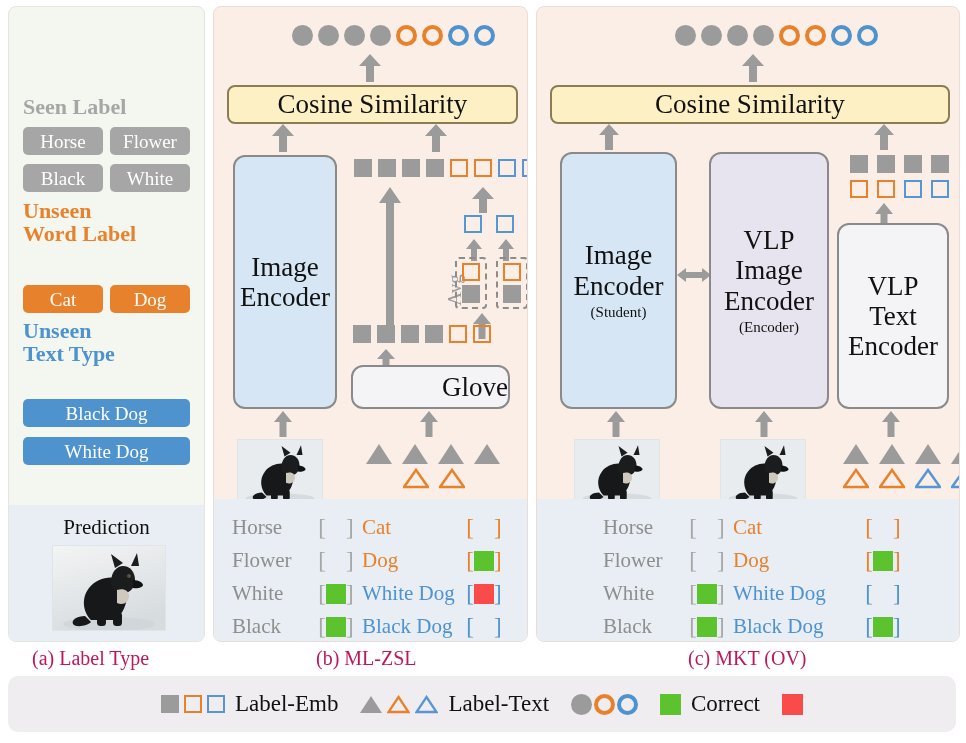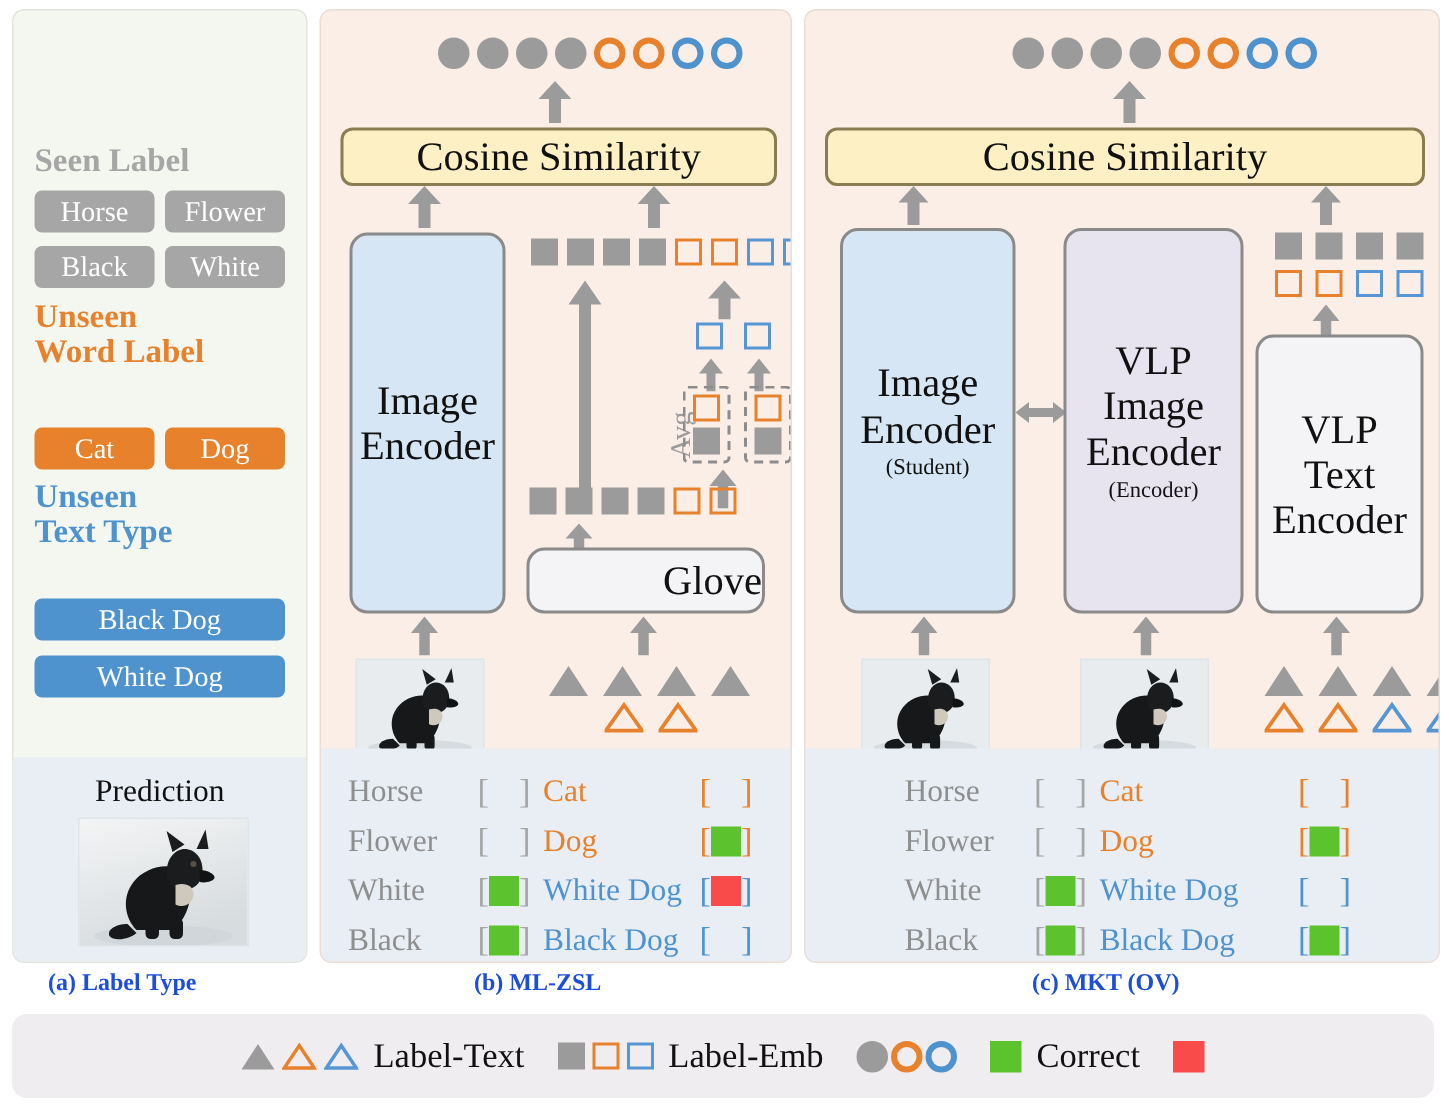--- a/index.html
+++ b/index.html
@@ -89,21 +89,21 @@
   .resrow{display:flex;align-items:center;height:33px;}
   .resname{color:#8e8e8e;text-align:left;}
   .brk{display:flex;align-items:center;justify-content:center;}
   .brkchar{font-size:23px;}
   .mark{width:20px;height:20px;display:inline-block;}
   .mark.green{background:#5cc32f;}
   .mark.red{background:#fa4b4b;}
   .mark.none{background:transparent;}
 
   
-  .caption{position:absolute;font-weight:bold;font-size:16px;color:#1d4ed8;}
+  .caption{position:absolute;font-weight:normal;font-size:20px;color:#be185d;}
 
   
   .legend{
     position:absolute;left:8px;top:676px;width:948px;height:56px;
     background:#f0edf1;border-radius:10px;
     display:flex;align-items:center;justify-content:center;
     font-size:23px;color:#111;
   }
   .legend-item{display:flex;align-items:center;gap:7px;margin:0 11px;}
   .legend-item .glyphs{display:flex;align-items:center;gap:5px;}
@@ -637,45 +637,45 @@
   </div>
 
   <div class="caption" style="left:32px;top:647px;">(a) Label Type</div>
   <div class="caption" style="left:316px;top:647px;">(b) ML-ZSL</div>
   <div class="caption" style="left:688px;top:647px;">(c) MKT (OV)</div>
 
   <div class="legend">
 
     <div class="legend-item">
       <span class="glyphs">
+        <span class="sq fill-gray"></span>
+        <span class="sq out-orange"></span>
+        <span class="sq out-blue"></span>
+      </span>
+      <span class="legend-label">Label-Emb</span>
+    </div>
+
+    <div class="legend-item">
+      <span class="glyphs">
         <span class="tri fill-gray" style="border-left-width:11px;border-right-width:11px;border-bottom-width:17px;"></span>
         <span>
           <svg width="23" height="19" style="display:block">
               <polygon points="11.5,2 21.5,17 1.5,17" fill="none" stroke="#e8812c" stroke-width="2.3"></polygon>
             </svg>
         </span>
         <span>
           <svg width="23" height="19" style="display:block">
               <polygon points="11.5,2 21.5,17 1.5,17" fill="none" stroke="#5696d4" stroke-width="2.3"></polygon>
             </svg>
         </span>
       </span>
       <span class="legend-label">Label-Text</span>
     </div>
 
     <div class="legend-item">
-      <span class="glyphs">
-        <span class="sq fill-gray"></span>
-        <span class="sq out-orange"></span>
-        <span class="sq out-blue"></span>
-      </span>
-      <span class="legend-label">Label-Emb</span>
-    </div>
-
-    <div class="legend-item">
       <span class="glyphs" style="gap:2px;">
         <span class="ci fill-gray"></span>
         <span class="ci out-orange"></span>
         <span class="ci out-blue"></span>
       </span>
     </div>
 
     <div class="legend-item">
       <span class="mark green" style="width:21px;height:21px;"></span>
       <span class="legend-label">Correct</span>

